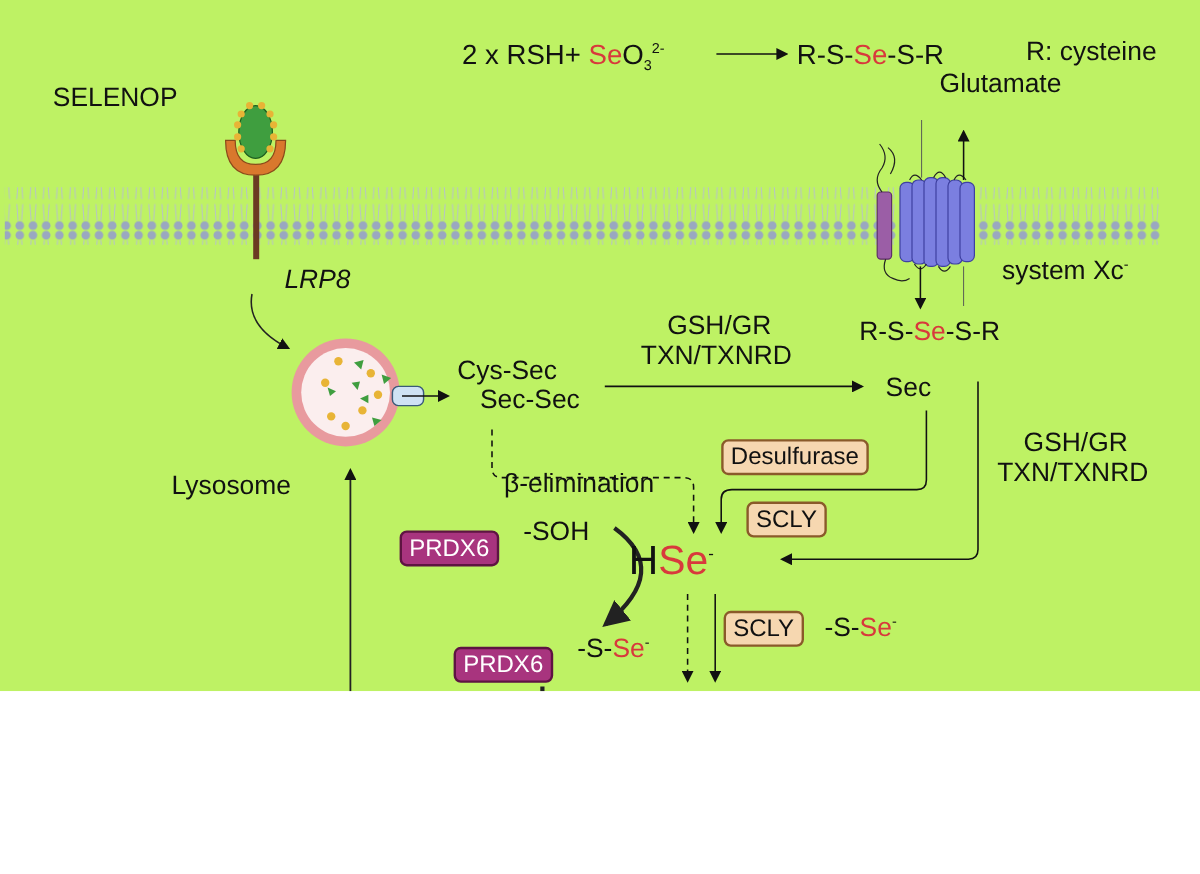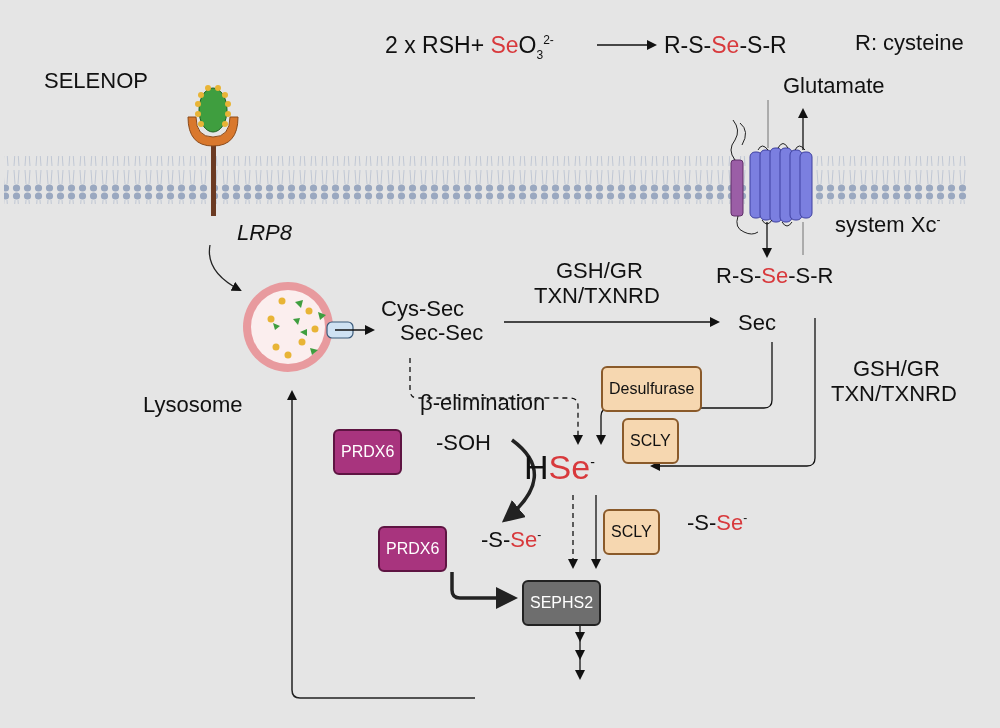--- a/index.html
+++ b/index.html
@@ -1,24 +1,24 @@
 <!DOCTYPE html>
 <html><head>
 <meta charset="utf-8">
 <style>
   html,body{margin:0;padding:0;background:#fff;}
-  #stage{position:relative;width:1000px;height:728px;overflow:hidden;background:#e5e5e5;font-family:"Liberation Sans",sans-serif;color:#111;}
+  #stage{position:relative;width:1000px;height:576px;overflow:hidden;background:#bef264;font-family:"Liberation Sans",sans-serif;color:#111;}
   svg{position:absolute;left:0;top:0;}
   .lbl{position:absolute;font-size:22px;line-height:1;white-space:nowrap;color:#111;}
   .red{color:#d8393c;}
   .sup{font-size:12px;vertical-align:super;}
   .sub{font-size:12px;vertical-align:sub;}
-  .box{position:absolute;font-size:16px;line-height:1;padding:13px 6px;border-radius:6px;white-space:nowrap;}
+  .box{position:absolute;font-size:20px;line-height:1;padding:3px 6px;border-radius:6px;white-space:nowrap;}
   .tan{background:#f6d7b0;border:2px solid #8a5a2a;color:#111;}
-  .mag{background:#a8347e;border:2px solid #5e1442;color:#fff;}
+  .mag{background:#a8347e;border:2px solid #5e1442;color:#fff;margin-top:13px;}
   .gray{background:#6e6e6e;border:2px solid #222;color:#fff;}
 </style>
 </head>
 <body>
 
 <div id="stage">
 
   <svg width="1000" height="728">
     <defs>
       <marker id="ah" markerWidth="10" markerHeight="10" refX="8" refY="5" orient="auto" markerUnits="userSpaceOnUse">
@@ -135,21 +135,21 @@
   <div class="lbl" style="left:385px;top:34px;font-size:23px;">
     <span>2 x RSH+ </span><span class="red">Se</span><span>O</span><span class="sub">3</span><span class="sup">2-</span>
   </div>
   <div class="lbl" style="left:664px;top:34px;font-size:23px;">
     <span>R-S-</span><span class="red">Se</span><span>-S-R</span>
   </div>
   <div class="lbl" style="left:855px;top:32px;">R: cysteine</div>
 
   <div class="lbl" style="left:44px;top:70px;">SELENOP</div>
   <div class="lbl" style="left:237px;top:222px;font-style:italic;">LRP8</div>
-  <div class="lbl" style="left:783px;top:75px;">Glutamate</div>
+  <div class="lbl" style="left:783px;top:59px;">Glutamate</div>
   <div class="lbl" style="left:835px;top:214px;">
     <span>system Xc</span><span class="sup">-</span>
   </div>
   <div class="lbl" style="left:716px;top:265px;">
     <span>R-S-</span><span class="red">Se</span><span>-S-R</span>
   </div>
 
   <div class="lbl" style="left:143px;top:394px;text-align:center;">Lysosome</div>
   <div class="lbl" style="left:381px;top:298px;">Cys-Sec</div>
   <div class="lbl" style="left:400px;top:322px;">Sec-Sec</div>

